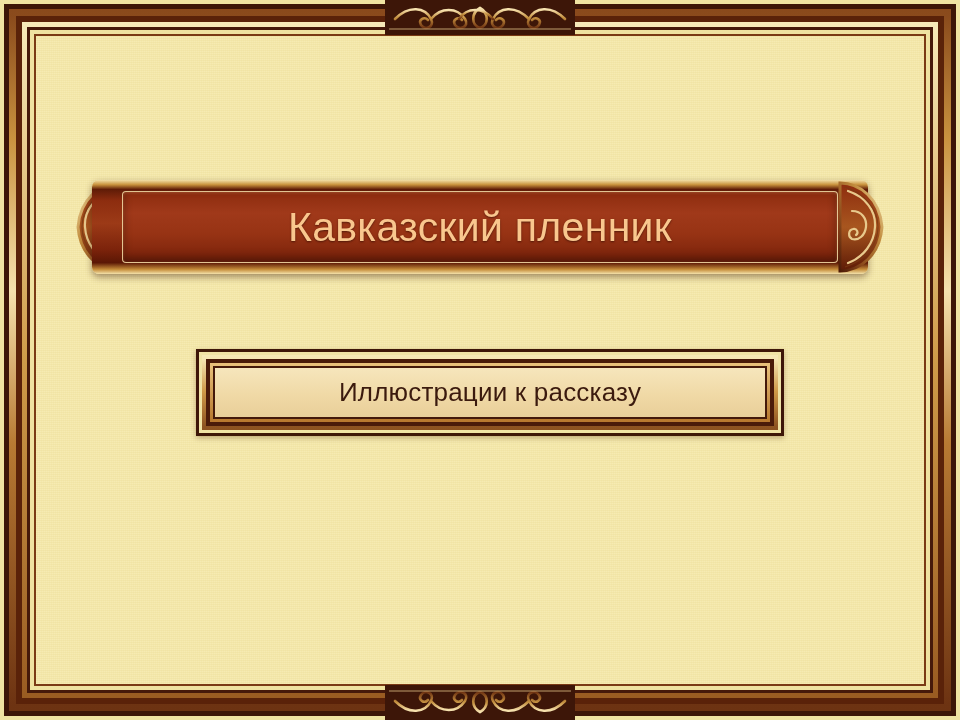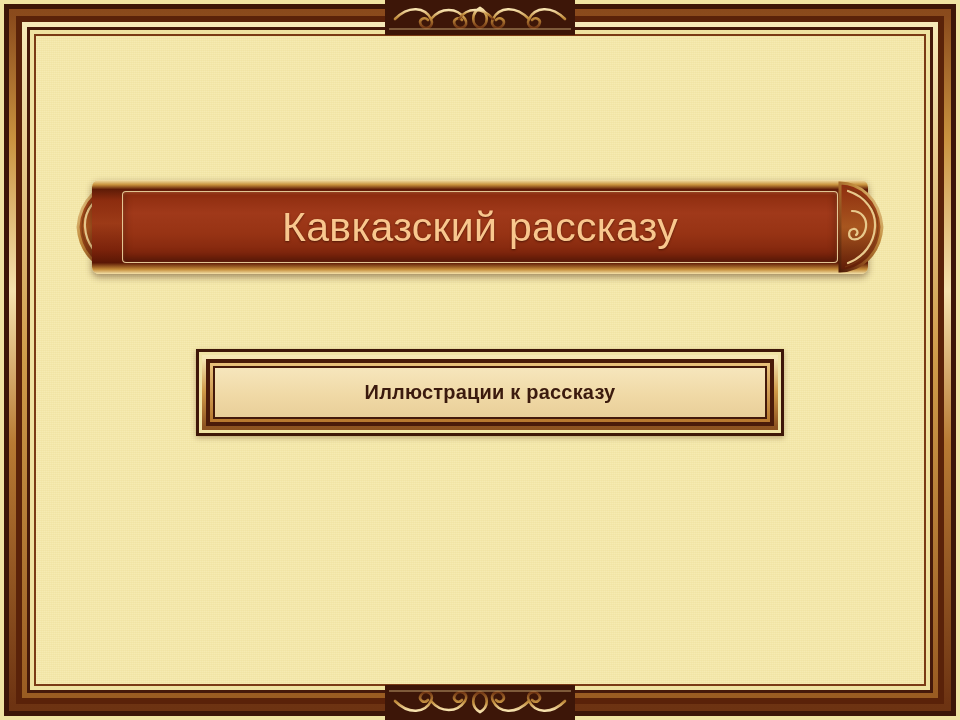--- a/index.html
+++ b/index.html
@@ -173,25 +173,24 @@
     position:absolute;inset:14px;
     border:2px solid #44190a;
     box-sizing:border-box;
   }
   .sub-fill{
     position:absolute;inset:16px;
     background:linear-gradient(180deg,#f6e6bc 0%,#f0d9a6 55%,#e9cf99 100%);
     display:flex;align-items:center;justify-content:center;
   }
   .subtitle-text{
-    font-size:20px;
+    font-size:26px;
     color:#3b1a0e;
     letter-spacing:.2px;
     white-space:nowrap;
-    font-weight:bold;
   }
 </style>
 </head>
 <body>
 
 <div class="slide">
 
   <div class="frame-layer frame-outer"></div>
   <div class="frame-layer frame-b1"></div>
   <div class="frame-layer frame-b2"></div>
@@ -273,21 +272,21 @@
           <path d="M38 34 C28 34, 23 42, 24 50 C25 58, 31 64, 38 62 C42 60, 42 53, 37 52 C33 51, 31 56, 34 58"></path>
         </g>
         <g fill="none" stroke="#7a3a14" stroke-width="1.2" opacity=".8">
           <path d="M45 10 C26 16, 12 32, 12 50 C12 68, 26 84, 45 90"></path>
         </g>
       </svg>
     </div>
 
     <div class="banner-plate">
       <div class="banner-inner">
-        <span class="banner-title">Кавказский рассказу</span>
+        <span class="banner-title">Кавказский пленник</span>
       </div>
     </div>
 
     <div class="banner-cap right">
       <svg viewBox="0 0 52 100">
         <defs>
           <linearGradient id="capR" x1="1" y1="0" x2="0" y2="1">
             <stop offset="0%" stop-color="#f3e2ad"></stop>
             <stop offset="35%" stop-color="#c08a3c"></stop>
             <stop offset="70%" stop-color="#8b4a1c"></stop>

